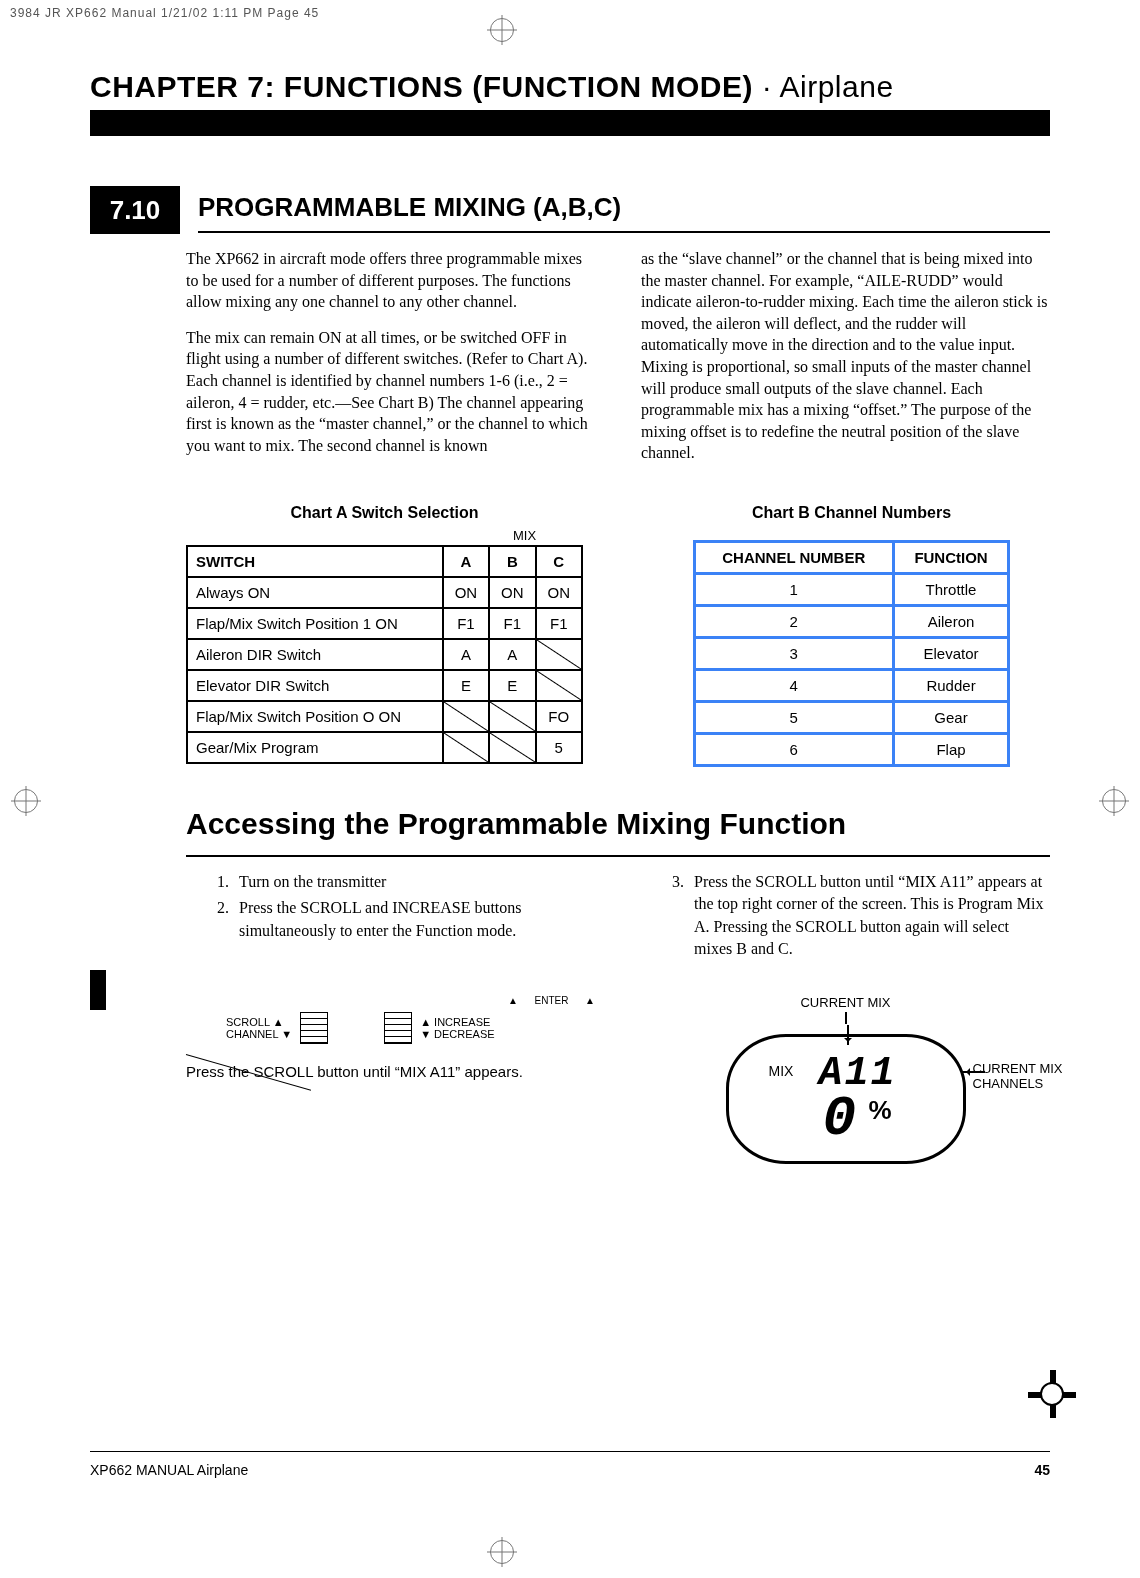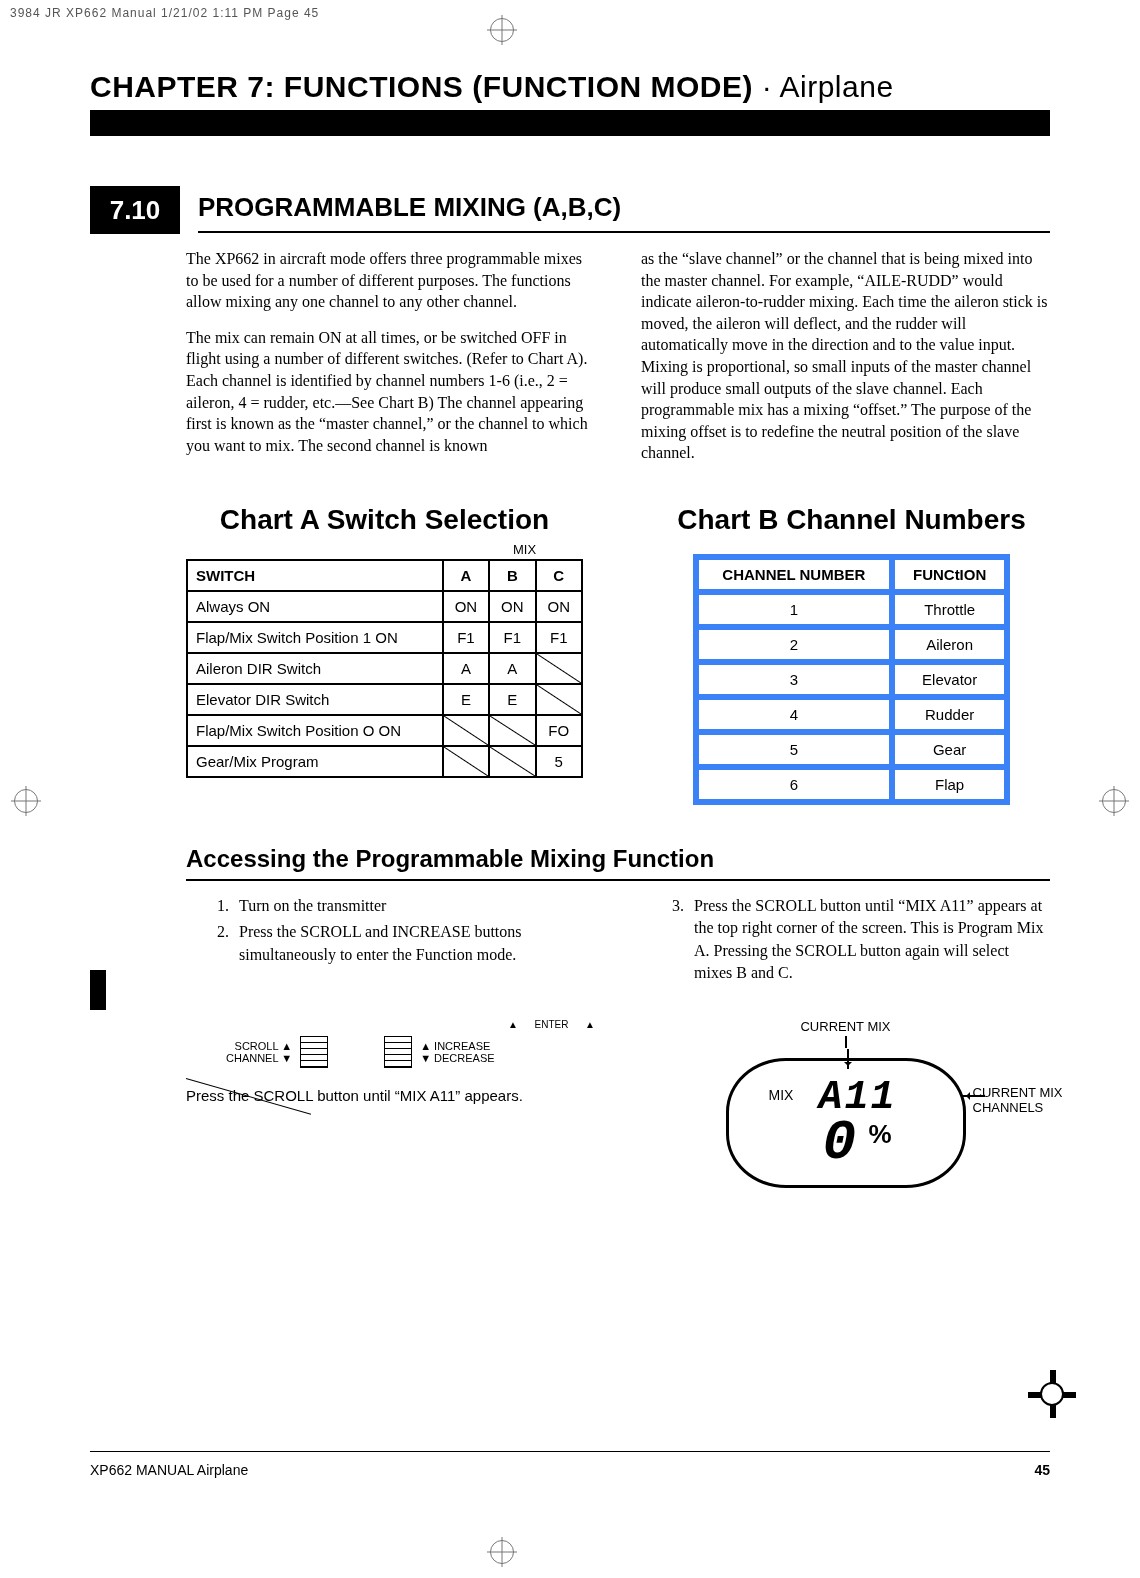--- a/index.html
+++ b/index.html
@@ -182,21 +182,21 @@
 
   .charts-row {
     display: flex;
     gap: 70px;
     margin-top: 26px;
   }
   .chart-block { flex: 1; }
   .chart-title {
     font-family: Arial, sans-serif;
     font-weight: 800;
-    font-size: 28px;
+    font-size: 16px;
     margin-bottom: 6px;
     text-align: center;
   }
   .mix-label {
     text-align: center;
     font-family: Arial, sans-serif;
     font-size: 13px;
     margin-bottom: 2px;
     margin-left:280px;
   }
@@ -214,41 +214,41 @@
   table.chartA th { font-weight: 800; }
   table.chartA td:first-child, table.chartA th:first-child { text-align: left; }
   table.chartB {
     border-collapse: collapse;
     width: 80%;
     margin: 18px auto 0;
     font-family: Arial, sans-serif;
     font-size: 15px;
   }
   table.chartB th, table.chartB td {
-    border: 6px solid #3b82f6;
+    border: 3px solid #3b82f6;
     padding: 6px 10px;
     text-align: center;
   }
   table.chartB th { font-weight: 800; }
   .slash-cell {
     position: relative;
   }
   .slash-cell::after {
     content:'';
     position:absolute;
     left:0;top:0;right:0;bottom:0;
     background: linear-gradient(to top right, transparent calc(50% - 1px), #000 50%, transparent calc(50% + 1px));
   }
 
   .sub-heading {
     font-family: Arial, sans-serif;
     font-weight: 800;
-    font-size: 24px;
+    font-size: 30px;
     border-bottom: 2px solid #000;
-    padding-bottom: 6px;
+    padding-bottom: 14px;
     margin-top: 40px;
     margin-bottom: 14px;
   }
   ol.steps { margin-left: 18px; font-size: 16px; line-height: 1.4; }
   ol.steps li { margin-bottom: 4px; padding-left: 6px; margin-left: 29px; }
 
   .diagram-row {
     display: flex;
     gap: 46px;
     margin-top: 30px;
@@ -493,21 +493,21 @@
         <ol class="steps" start="3">
           <li>Press the SCROLL button until “MIX A11” appears at the top right corner of the screen. This is Program Mix A. Pressing the SCROLL button again will select mixes B and C.</li>
         </ol>
       </div>
     </div>
 
     <div class="diagram-row">
       <div class="tx-diagram">
         <div class="enter-line">▲&nbsp;&nbsp;&nbsp;&nbsp;&nbsp;&nbsp;<span>ENTER</span>&nbsp;&nbsp;&nbsp;&nbsp;&nbsp;&nbsp;▲</div>
         <div class="tx-box">
-          <div style="text-align:right">
+          <div style="">
             <div><span>SCROLL</span> ▲</div>
             <div><span>CHANNEL</span> ▼</div>
           </div>
           <div class="button-stack">
               <span></span>
               <span></span>
               <span></span>
               <span></span>
               <span></span>
             </div>

